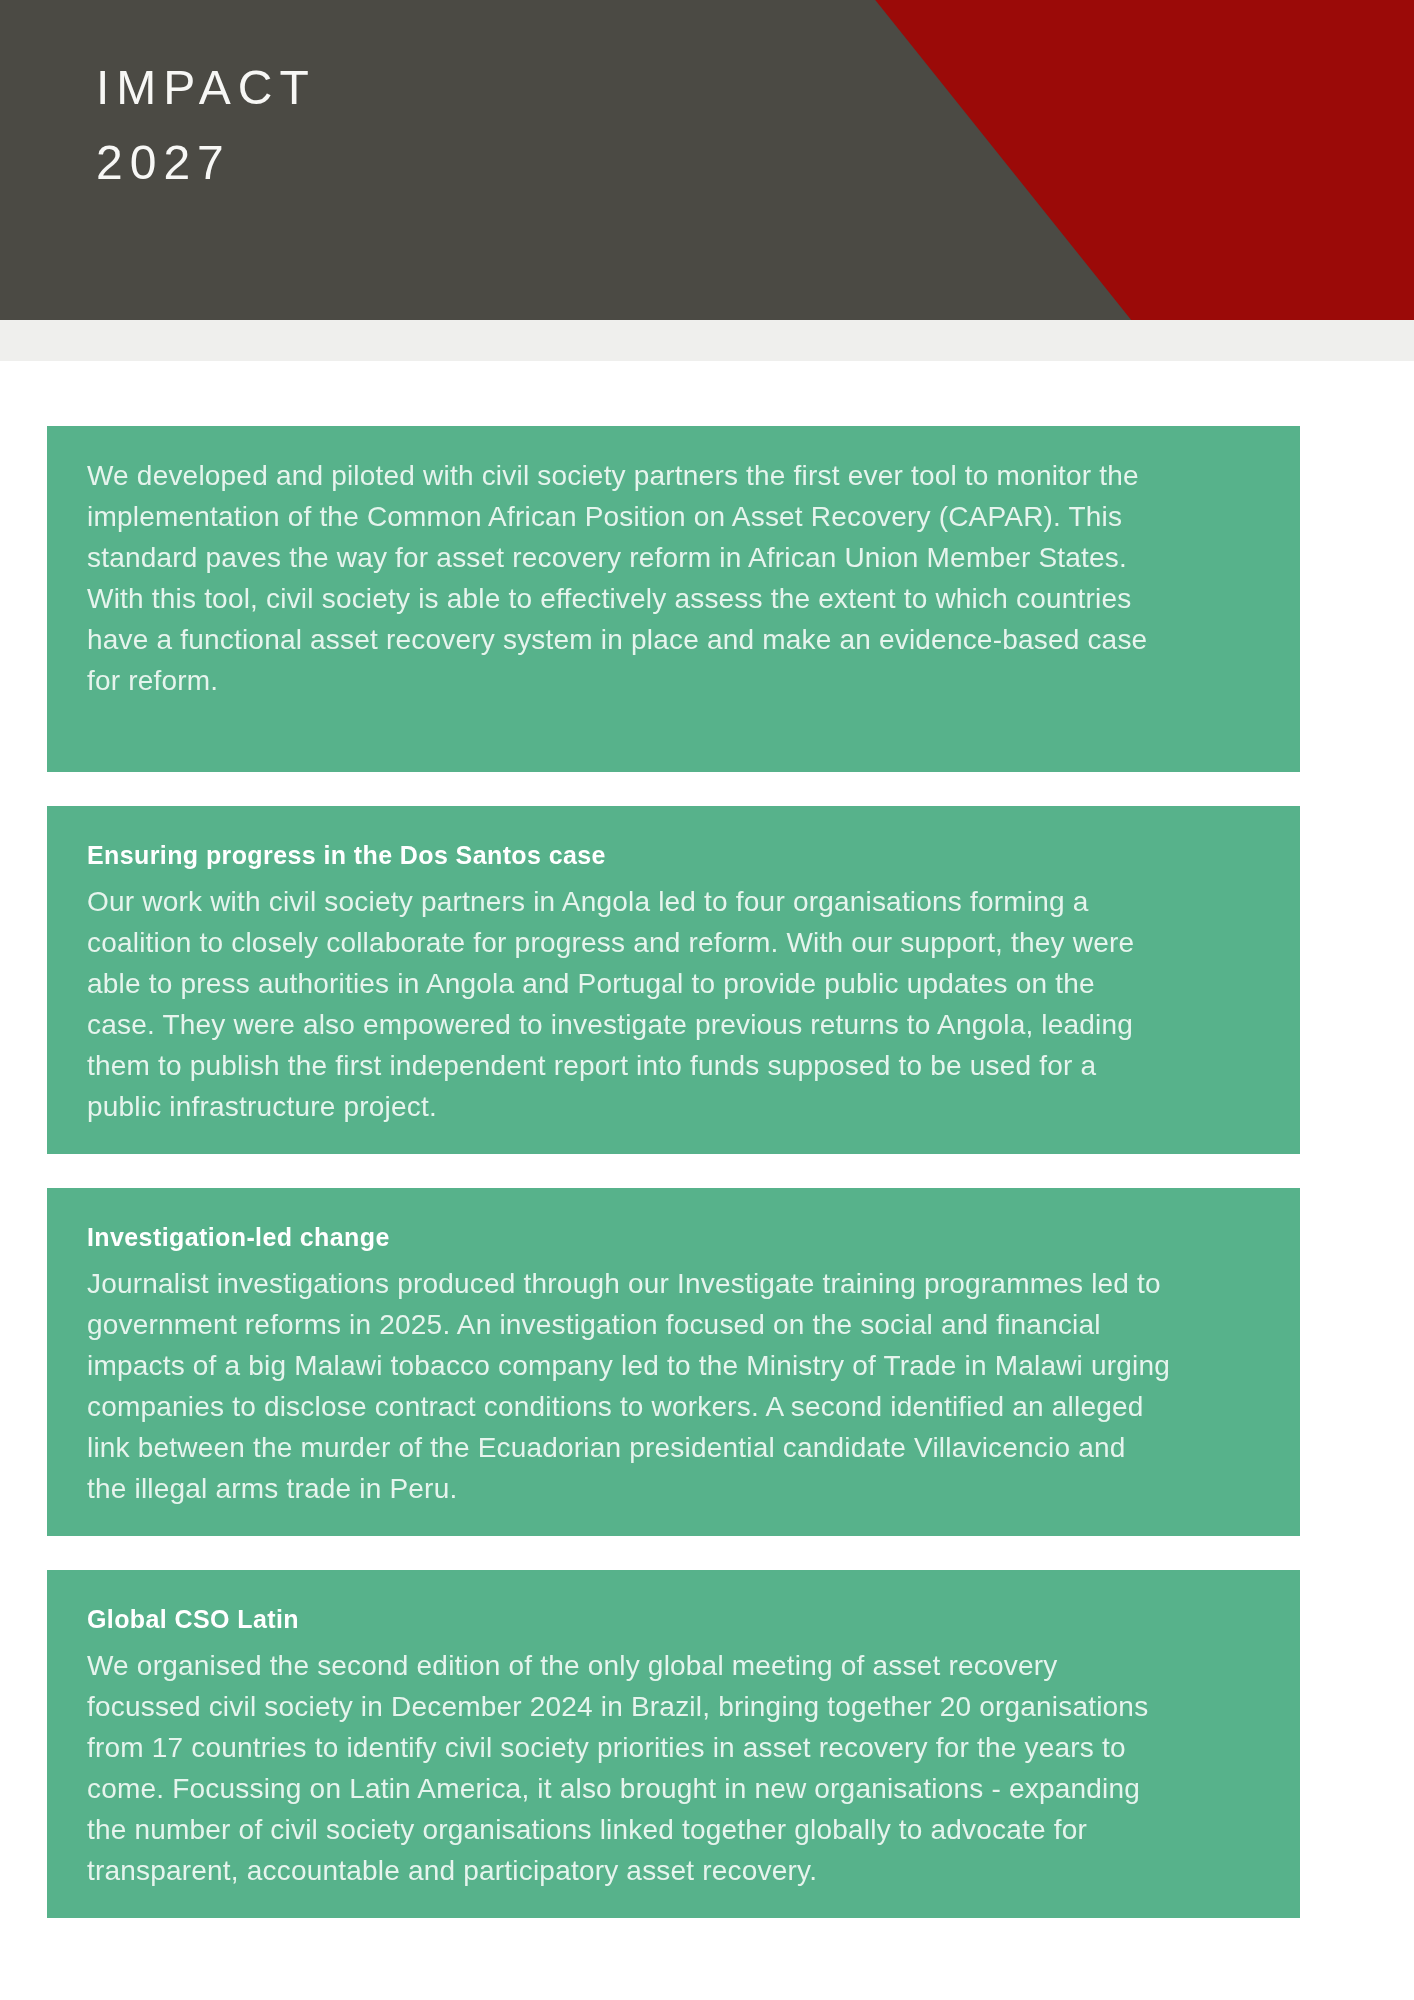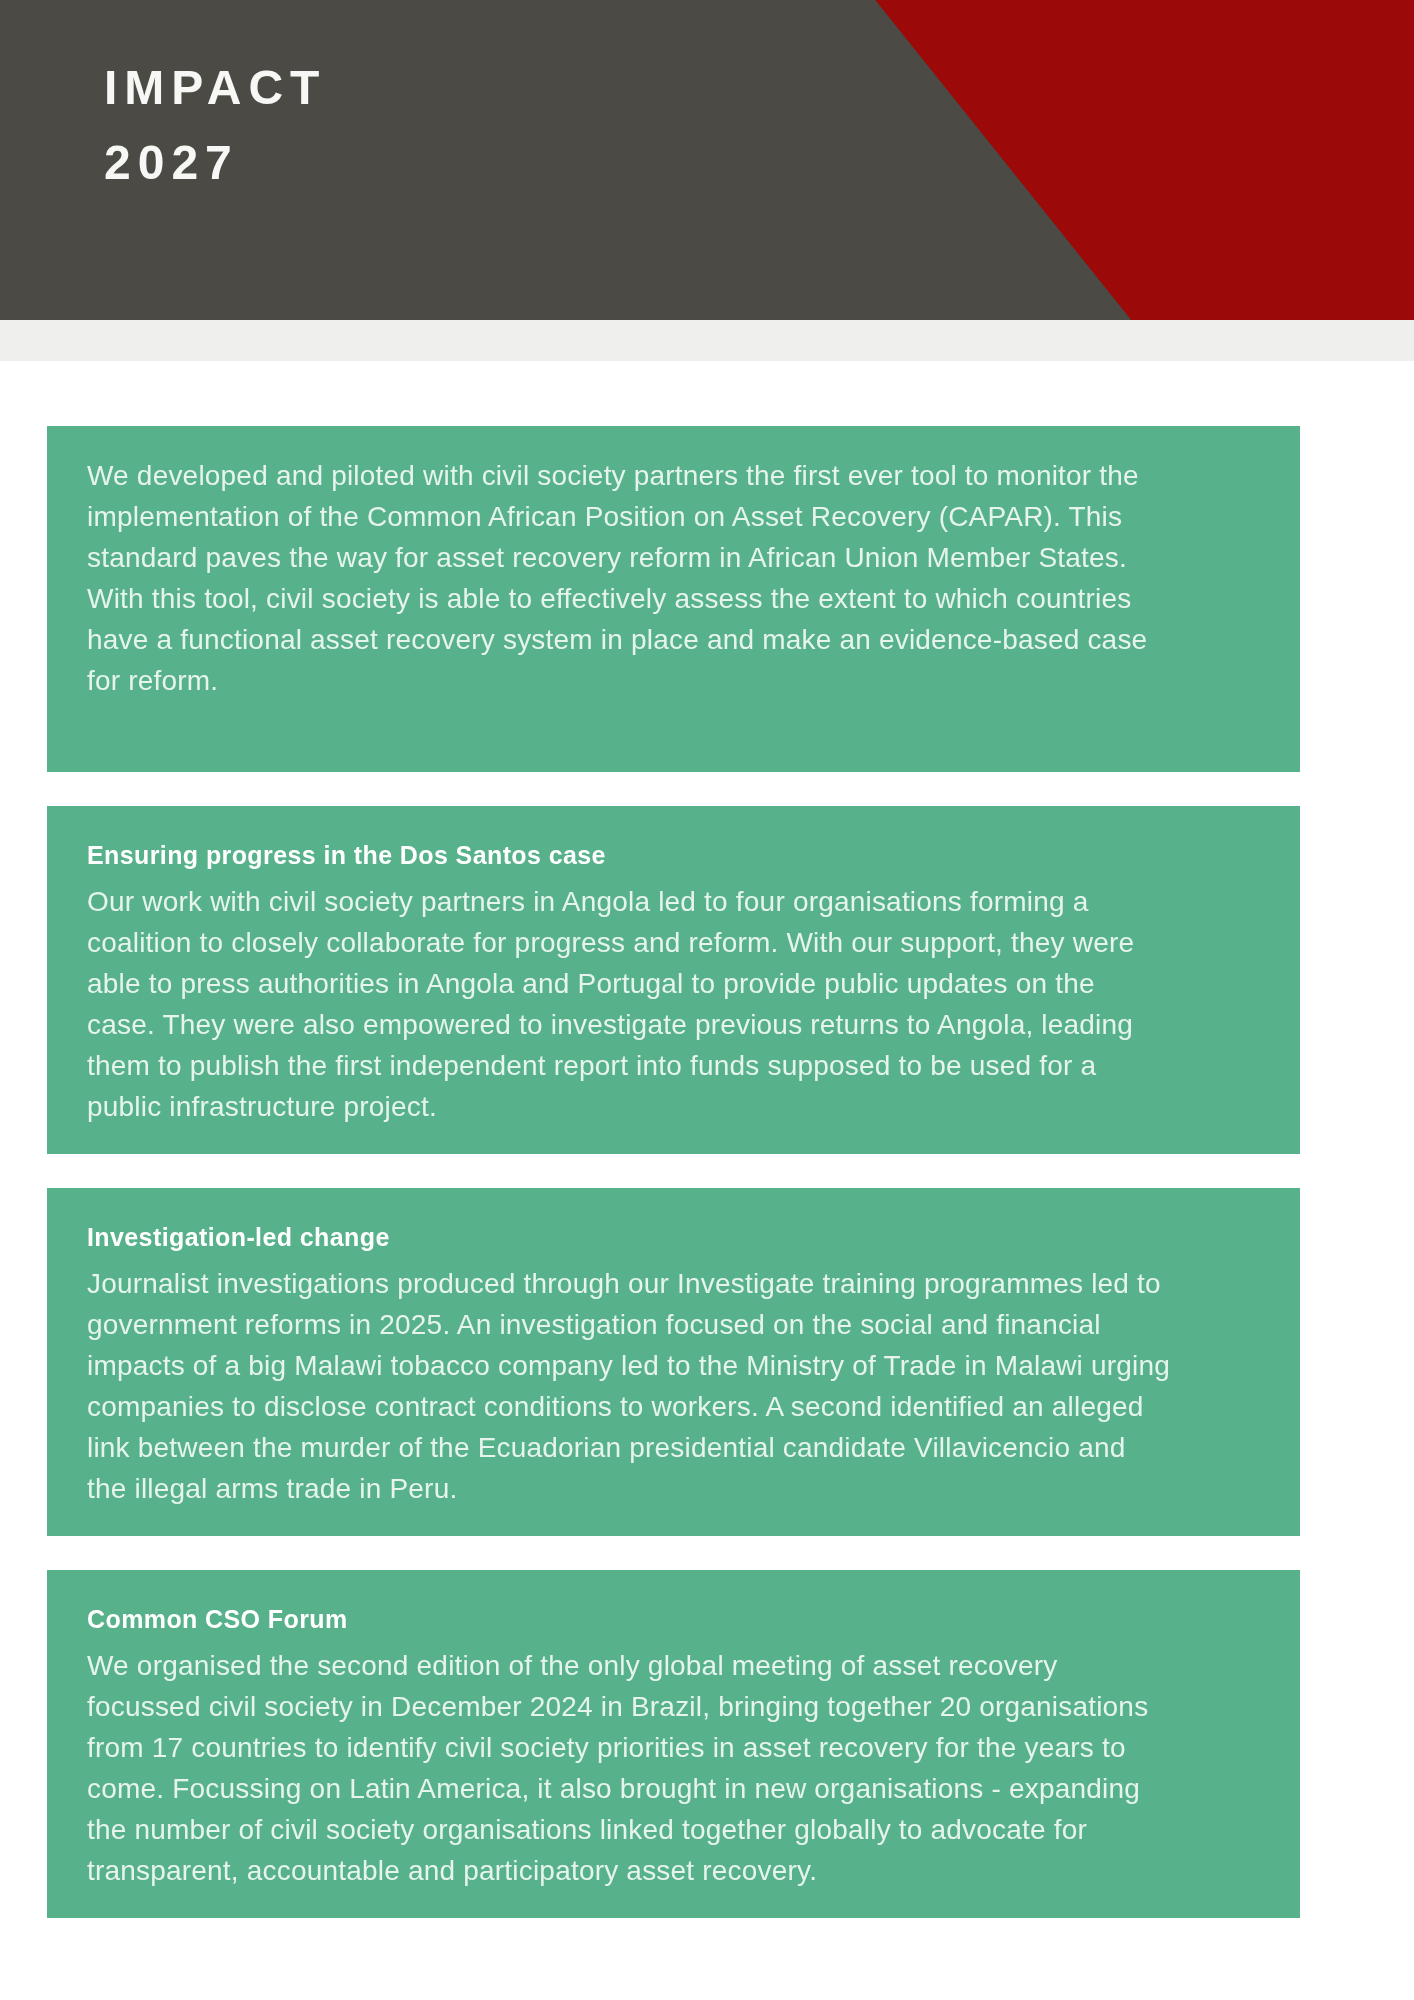--- a/index.html
+++ b/index.html
@@ -20,23 +20,23 @@
   }
   .header{
     position:relative;width:1414px;height:320px;
     background:var(--header-bg);overflow:hidden;
   }
   .red-accent{
     position:absolute;inset:0;background:var(--accent-red);
     clip-path:polygon(61.9% 0, 100% 0, 100% 100%, 80% 100%);
   }
   .title{
-    position:absolute;left:104px;top:50px;
+    position:absolute;left:96px;top:50px;
     color:var(--header-title);
-    font-size:48px;font-weight:700;letter-spacing:7px;line-height:75px;
+    font-size:48px;font-weight:400;letter-spacing:7px;line-height:75px;
   }
   .title .line{display:block;}
   .band{width:1414px;height:41px;background:var(--divider-band);}
   .cards{padding:65px 0 0 47px;}
   .card{
     width:1253px;min-height:346px;
     background:var(--card-green);
     padding:29px 40px 27px 40px;
     margin-bottom:34px;
   }
@@ -91,21 +91,21 @@
       <h2 class="card-title">Investigation-led change</h2>
       <p class="card-body">Journalist investigations produced through our Investigate training programmes led to
 government reforms in 2025. An investigation focused on the social and financial
 impacts of a big Malawi tobacco company led to the Ministry of Trade in Malawi urging
 companies to disclose contract conditions to workers. A second identified an alleged
 link between the murder of the Ecuadorian presidential candidate Villavicencio and
 the illegal arms trade in Peru.</p>
     </section>
 
     <section class="card">
-      <h2 class="card-title">Common CSO Forum</h2>
+      <h2 class="card-title">Global CSO Latin</h2>
       <p class="card-body">We organised the second edition of the only global meeting of asset recovery
 focussed civil society in December 2024 in Brazil, bringing together 20 organisations
 from 17 countries to identify civil society priorities in asset recovery for the years to
 come. Focussing on Latin America, it also brought in new organisations - expanding
 the number of civil society organisations linked together globally to advocate for
 transparent, accountable and participatory asset recovery.</p>
     </section>
 
   </main>
 

